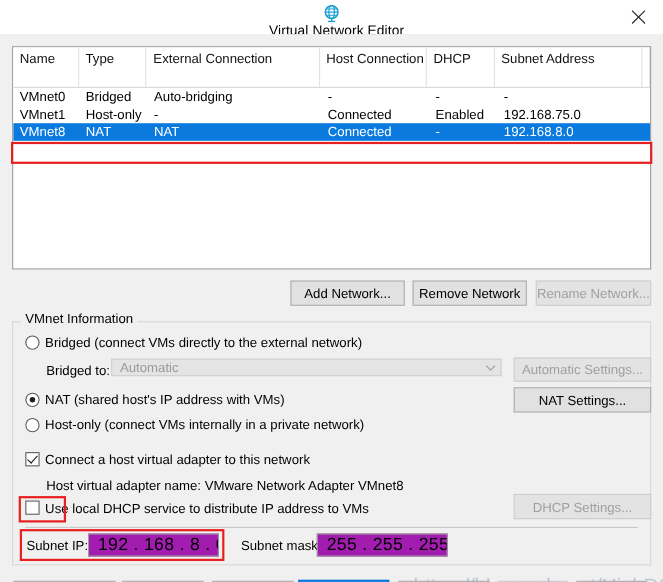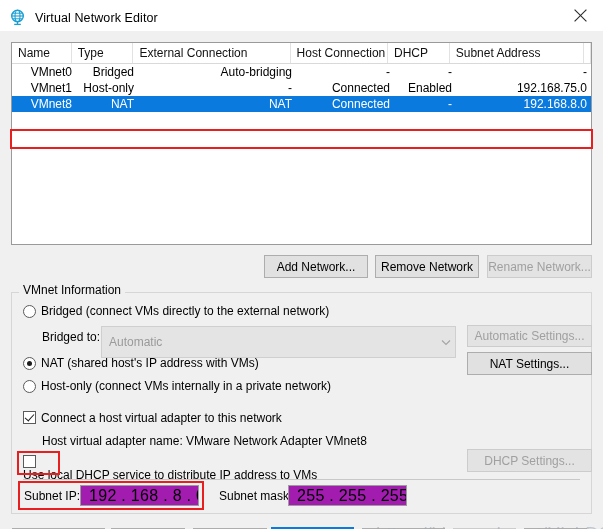--- a/index.html
+++ b/index.html
@@ -21,20 +21,21 @@
 
   
   .titlebar {
     height: 31px;
     background: #ffffff;
     display: flex;
     align-items: center;
     padding: 4px 0 0 9px;
     box-sizing: border-box;
     position: relative;
+    flex-direction: column;
   }
   .titlebar-icon {
     width: 17px;
     height: 17px;
     flex: 0 0 auto;
     display: block;
     margin-right: 9px;
   }
   .titlebar-title {
     font-size: 12.5px;
@@ -69,36 +70,36 @@
     top: 11px;
     width: 581px;
     height: 203px;
     background: #ffffff;
     border: 1px solid #9a9a9a;
     box-sizing: border-box;
     overflow: hidden;
   }
   .list-head {
     display: flex;
-    height: 21px;
+    height: 37px;
     background: #ffffff;
     border-bottom: 1px solid #d9d9d9;
     box-sizing: border-box;
   }
   .list-head .cell {
     font-size: 12px;
     color: #111;
     line-height: 20px;
     padding-left: 6px;
     box-sizing: border-box;
     border-right: 1px solid #e2e2e2;
     white-space: nowrap;
     overflow: hidden;
   }
-  .list-body { background:#fff;text-align:right; }
+  .list-body { background:#fff; }
   .list-row {
     display: flex;
     height: 16px;
     align-items: center;
     box-sizing: border-box;
   }
   .list-row.selected {
     background: #0a7ade;
     color: #ffffff;
   }
@@ -216,21 +217,21 @@
 
   
   .bridgedto-label {
     position: absolute;
     left: 42px; top: 299px;
     font-size: 12px;
   }
   .combo {
     position: absolute;
     left: 101px; top: 295px;
-    width: 355px; height: 32px;
+    width: 355px; height: 16px;
     background: #e4e4e4;
     border: 1px solid #cfcfcf;
     box-sizing: border-box;
     display: flex;
     align-items: center;
     cursor: default;
   }
   .combo-text {
     font-size: 12px;
     color: #9a9a9a;
@@ -271,21 +272,21 @@
   .checkbox.checked::after {
     content: "";
     position: absolute;
     left: 3px; top: 0px;
     width: 4px; height: 8px;
     border: solid #1d1d1d;
     border-width: 0 1.6px 1.6px 0;
     transform: rotate(42deg);
   }
   .cb-connect { left: 23px; top: 380px; }
-  .cb-dhcp    { left: 23px; top: 424px; flex-direction: column; }
+  .cb-dhcp    { left: 23px; top: 424px; }
 
   .adapter-name {
     position: absolute;
     left: 42px; top: 403px;
     font-size: 12px;
     white-space: nowrap;
   }
 
   
   .anno-dhcp {

